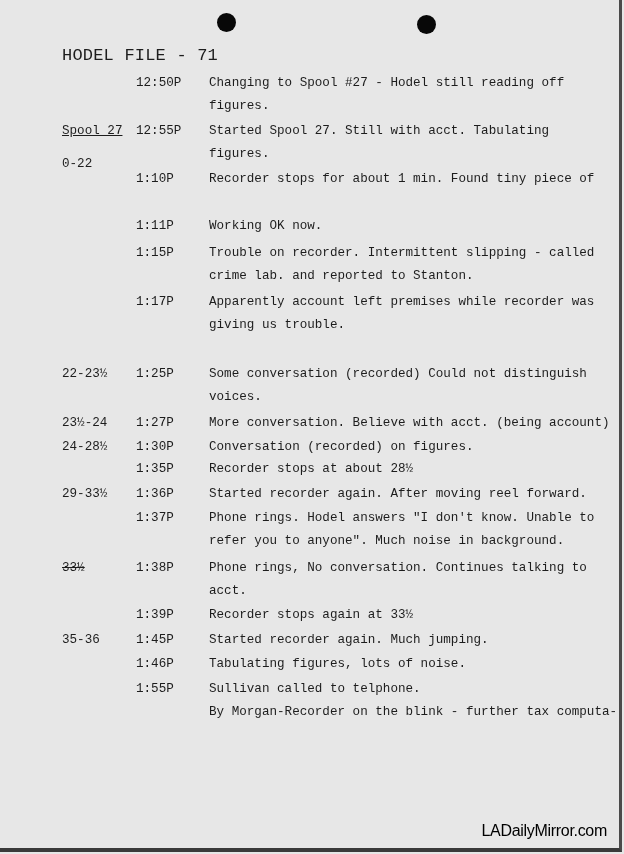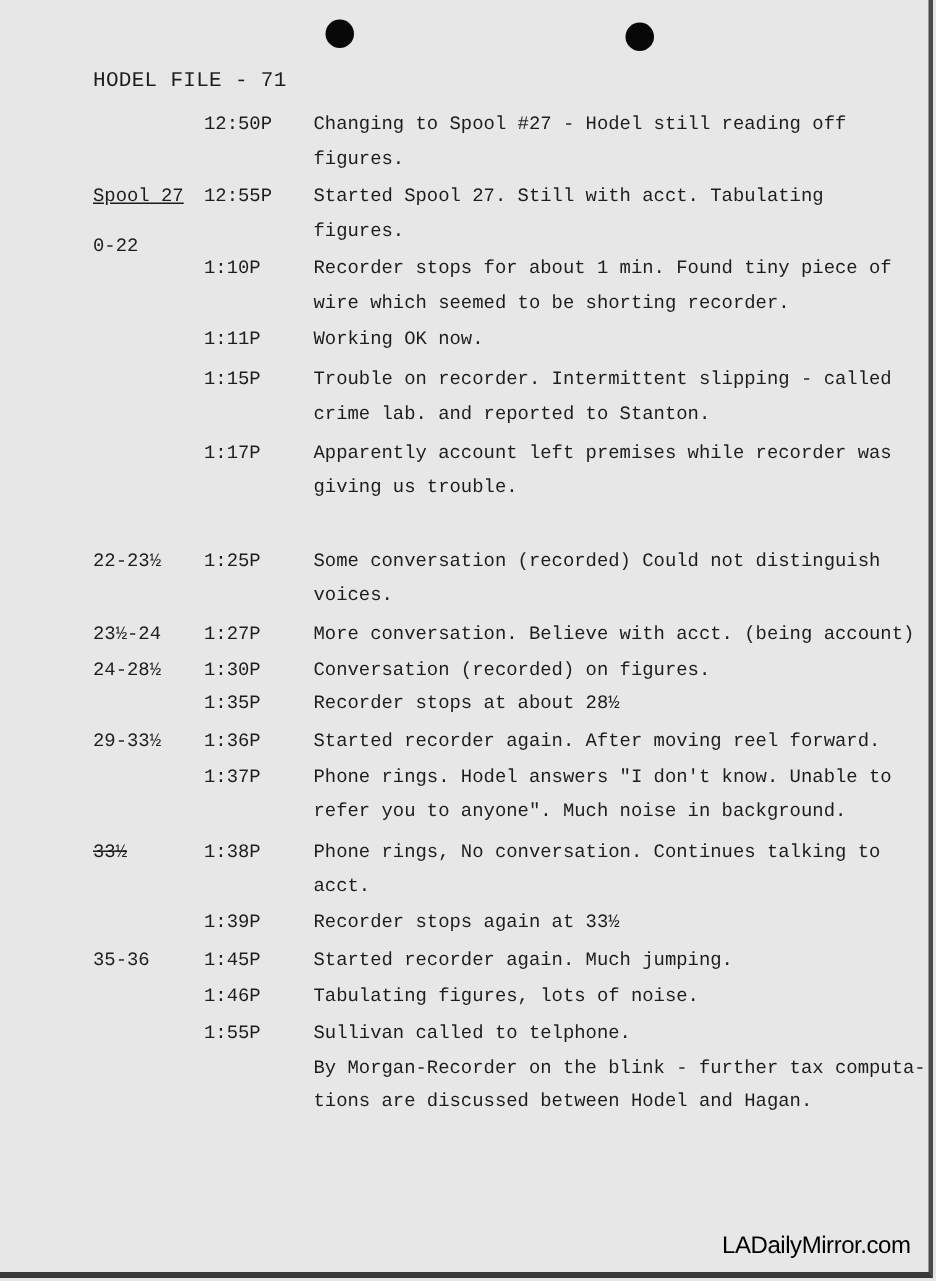--- a/index.html
+++ b/index.html
@@ -12,21 +12,21 @@
   .page {
     position:absolute; left:0; top:0; width:619px; height:848px;
     background:#e7e7e7;
     border-right:3px solid #4a4a4a;
     border-bottom:4px solid #3a3a3a;
     box-sizing:content-box;
   }
   .hole { position:absolute; width:19px; height:19px; border-radius:50%; background:#080808; }
   .hole.h1 { left:217px; top:13px; }
   .hole.h2 { left:417px; top:15px; }
-  .header { position:absolute; left:62px; top:46px; font-size:14px; letter-spacing:0.2px; }
+  .header { position:absolute; left:62px; top:46px; font-size:17px; letter-spacing:0.2px; }
   .row { position:absolute; font-size:12.6px; line-height:22.5px; white-space:nowrap; }
   .col-ref { position:absolute; left:62px; }
   .col-time { position:absolute; left:136px; }
   .col-note { position:absolute; left:209px; }
   .ref-underline { text-decoration:underline; }
   .ref-strike { text-decoration:line-through; }
   .watermark {
     position:absolute; right:12px; bottom:8px;
     font-family:"Liberation Sans","DejaVu Sans",sans-serif;
     font-size:16px; color:#000000; letter-spacing:-0.3px;
@@ -61,21 +61,20 @@
       <div class="row" style="top: 153px; left: 0px;">
         <span class="col-ref">0-22</span>
         <span class="col-time"></span>
         <div class="col-note"></div>
       </div>
       <div class="row" style="top: 168px; left: 0px;">
         <span class="col-ref"></span>
         <span class="col-time">1:10P</span>
         <div class="col-note">
           <div>Recorder stops for about 1 min.  Found tiny piece of</div>
-          <div>wire which seemed to be shorting recorder.</div>
         </div>
       </div>
       <div class="row" style="top: 215px; left: 0px;">
         <span class="col-ref"></span>
         <span class="col-time">1:11P</span>
         <div class="col-note">
           <div>Working OK now.</div>
         </div>
       </div>
       <div class="row" style="top: 242px; left: 0px;">
@@ -166,19 +165,18 @@
         <div class="col-note">
           <div>Tabulating figures, lots of noise.</div>
         </div>
       </div>
       <div class="row" style="top: 678px; left: 0px;">
         <span class="col-ref"></span>
         <span class="col-time">1:55P</span>
         <div class="col-note">
           <div>Sullivan called to telphone.</div>
           <div>By Morgan-Recorder on the blink - further tax computa-</div>
-          <div>tions are discussed between Hodel and Hagan.</div>
         </div>
       </div>
     </div>
 
   <div class="watermark">LADailyMirror.com</div>
 </div>
 
 </body></html>

